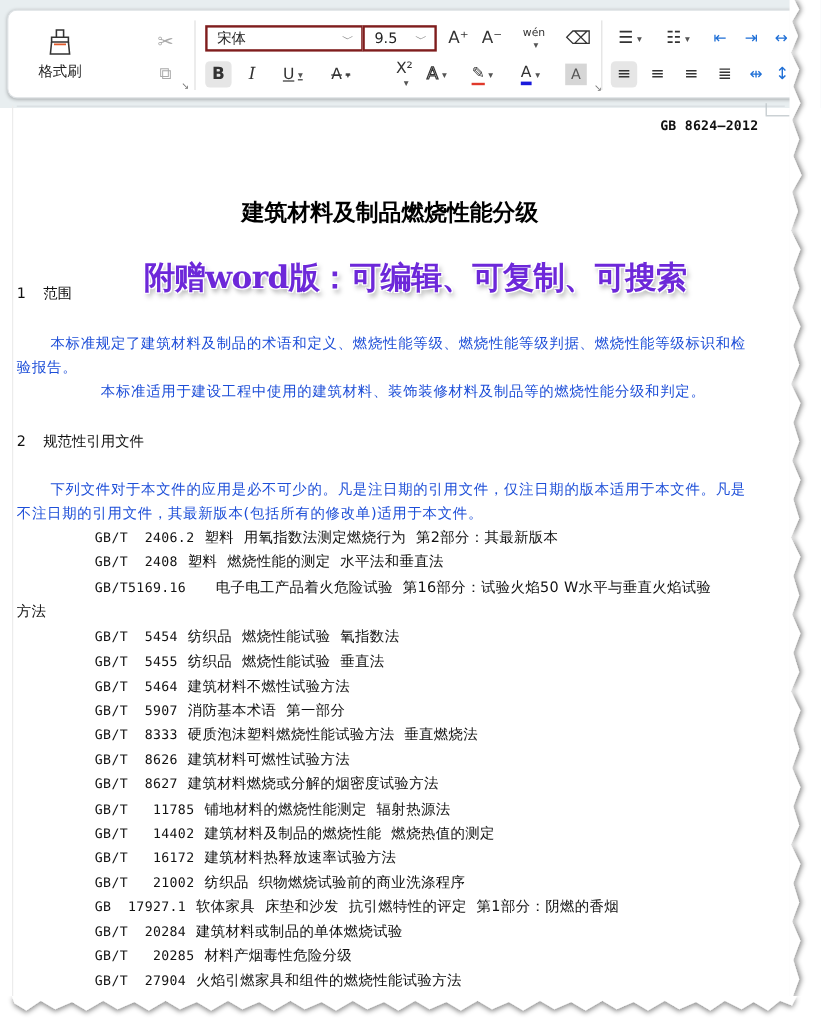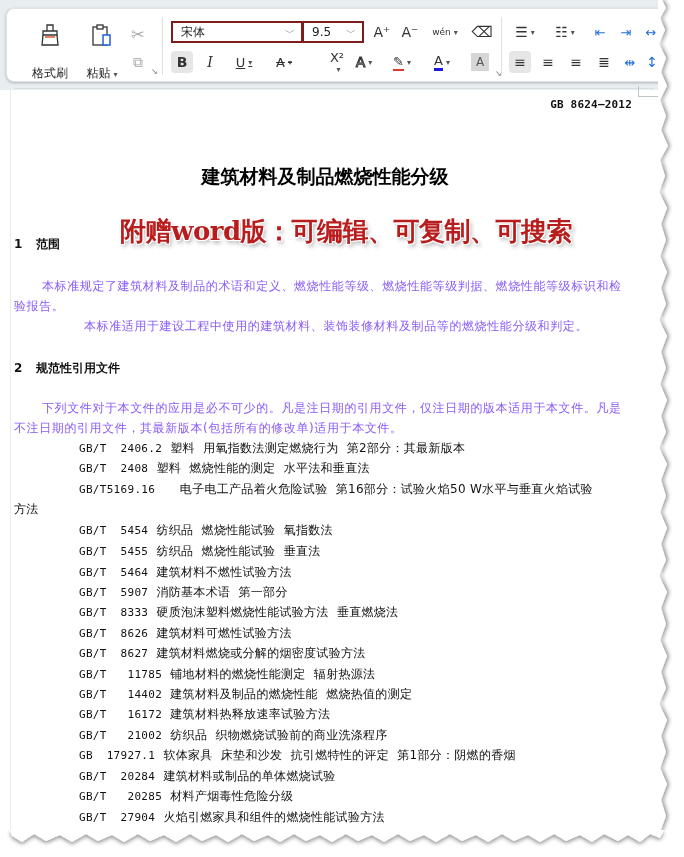--- a/index.html
+++ b/index.html
@@ -18,21 +18,21 @@
     position:absolute; left:0; top:0; width:100%; height:90px;
     background:#e8eef0;
   }
   .tb-btn {
     position:absolute; display:flex; align-items:center; justify-content:center;
     font-size:12px; color:#333; border-radius:4px;
   }
   .tb-btn.active { background:#e6e6e6; }
   .big-btn { position:absolute; text-align:center; font-size:12px; color:#222; }
   .big-btn .ico { height:26px; display:flex; align-items:flex-end; justify-content:center; }
-  .big-btn .lbl { margin-top:18px; }
+  .big-btn .lbl { margin-top:4px; }
   .sep { position:absolute; width:1px; background:#e0e0e0; }
   .select {
     position:absolute; height:22px; border:2px solid #7f1d1d; background:#fff;
     font-size:12px; color:#222; display:flex; align-items:center; padding-left:8px; box-sizing:border-box;
   }
   .select .chev { position:absolute; right:6px; top:3px; color:#888; font-size:10px; }
   .caret { font-size:8px; color:#555; margin-left:3px; }
   .launcher { position:absolute; font-size:8px; color:#777; }
 
   
@@ -41,79 +41,69 @@
   .std-no {
     position:absolute; right:52px; top:98px; font-family:"DejaVu Sans Mono", monospace;
     font-weight:bold; font-size:11px; color:#111; letter-spacing:0.2px;
   }
   .corner-mark { position:absolute; left:638px; top:86px; width:1px; height:10px; background:#bfc6ca; }
   .corner-mark2 { position:absolute; left:638px; top:96px; width:20px; height:1px; background:#bfc6ca; }
   .title {
     position:absolute; left:0; width:650px; top:164px; text-align:center;
     font-size:19px; font-weight:bold; color:#000000;
   }
-  .h1 { position:absolute; left:14px; font-size:12px; font-weight:bold; color:#111; }
+  .h1 { position:absolute; left:14px; font-size:12px; font-weight:normal; color:#111; }
   .h1 .num { display:inline-block; width:22px; }
   .watermark {
     position:absolute; left:120px; top:214px; font-size:26px; font-weight:bold;
-    color:#b91c1c; font-family:"DejaVu Serif", serif;
+    color:#6d28d9; font-family:"DejaVu Serif", serif;
     text-shadow: 0 0 2px #fff, 1px 1px 0 #fff, -1px -1px 0 #fff, 1px -1px 0 #fff, -1px 1px 0 #fff, 2px 3px 4px rgba(0,0,0,0.35);
     letter-spacing:-0.5px;
   }
-  .para { position:absolute; left:14px; width:616px; font-size:12px; color:#8b5cf6; line-height:20px; letter-spacing:0.6px; }
+  .para { position:absolute; left:14px; width:616px; font-size:12px; color:#1d4ed8; line-height:20px; letter-spacing:0.6px; }
   .ref { position:absolute; left:43px; font-size:12px; color:#111; white-space:pre; letter-spacing:0.3px; }
   .ref .code { font-family:"DejaVu Sans Mono", monospace; font-size:11px;margin-left:36px; }
 </style>
 </head>
 <body>
 
 <div class="ribbon-bg"></div>
 
 <div class="ribbon">
 
   <div class="big-btn" style="left:22px;top:12px;width:42px;">
     <div class="ico">
       <svg width="22" height="24" viewBox="0 0 22 24">
           <path d="M8 2h6v6H8z M4 8h14v4H4z" fill="none" stroke="#333" stroke-width="1.3"></path>
           <path d="M4 12l-1 10h16l-1-10" fill="none" stroke="#333" stroke-width="1.3"></path>
           <line x1="6" y1="14" x2="16" y2="14" stroke="#e05a2b" stroke-width="1.5"></line>
         </svg>
     </div>
     <div class="lbl">格式刷</div>
-  </div>
-  <div class="big-btn" style="left:72px;top:12px;width:46px;">
-    <div class="ico">
-      <svg width="22" height="24" viewBox="0 0 22 24">
-          <rect x="2" y="4" width="14" height="18" fill="none" stroke="#333" stroke-width="1.3"></rect>
-          <rect x="6" y="2" width="6" height="4" fill="#fff" stroke="#333" stroke-width="1.3"></rect>
-          <rect x="12" y="12" width="7" height="10" fill="#fff" stroke="#1f5fd6" stroke-width="1.5"></rect>
-        </svg>
-    </div>
-    <div class="lbl"><span>粘贴</span><span class="caret">▾</span></div>
   </div>
   <div class="tb-btn" style="left:120px;top:14px;width:22px;height:22px;color:#aaa;font-size:16px;">✂</div>
   <div class="tb-btn" style="left:120px;top:42px;width:22px;height:22px;color:#aaa;font-size:14px;">⧉</div>
   <div class="launcher" style="left:144px;top:58px;">↘</div>
   <div class="sep" style="left:155px;top:8px;height:58px;"></div>
 
   <div class="select" style="left:164px;top:12px;width:132px;">
     <span>宋体</span>
       <span class="chev">﹀</span>
   </div>
   <div class="select" style="left:295px;top:12px;width:62px;">
     <span>9.5</span>
       <span class="chev">﹀</span>
   </div>
   <div class="tb-btn" style="left:364px;top:12px;width:22px;height:22px;font-size:14px;">
       <span>A⁺</span>
     </div>
   <div class="tb-btn" style="left:392px;top:12px;width:22px;height:22px;font-size:14px;">
       <span>A⁻</span>
     </div>
-  <div class="tb-btn" style="left:420px;top:12px;width:36px;height:22px;font-size:9px;">
+  <div class="tb-btn" style="left:420px;top:12px;width:36px;height:22px;font-size:9px;flex-direction:column;">
       <span>wén</span>
       <span class="caret">▾</span>
     </div>
   <div class="tb-btn" style="left:464px;top:12px;width:22px;height:22px;font-size:15px;">
       <span>⌫</span>
     </div>
 
   <div class="tb-btn active" style="left:164px;top:42px;width:22px;height:22px;font-weight:bold;font-size:14px;">
       <span>B</span>
     </div>

